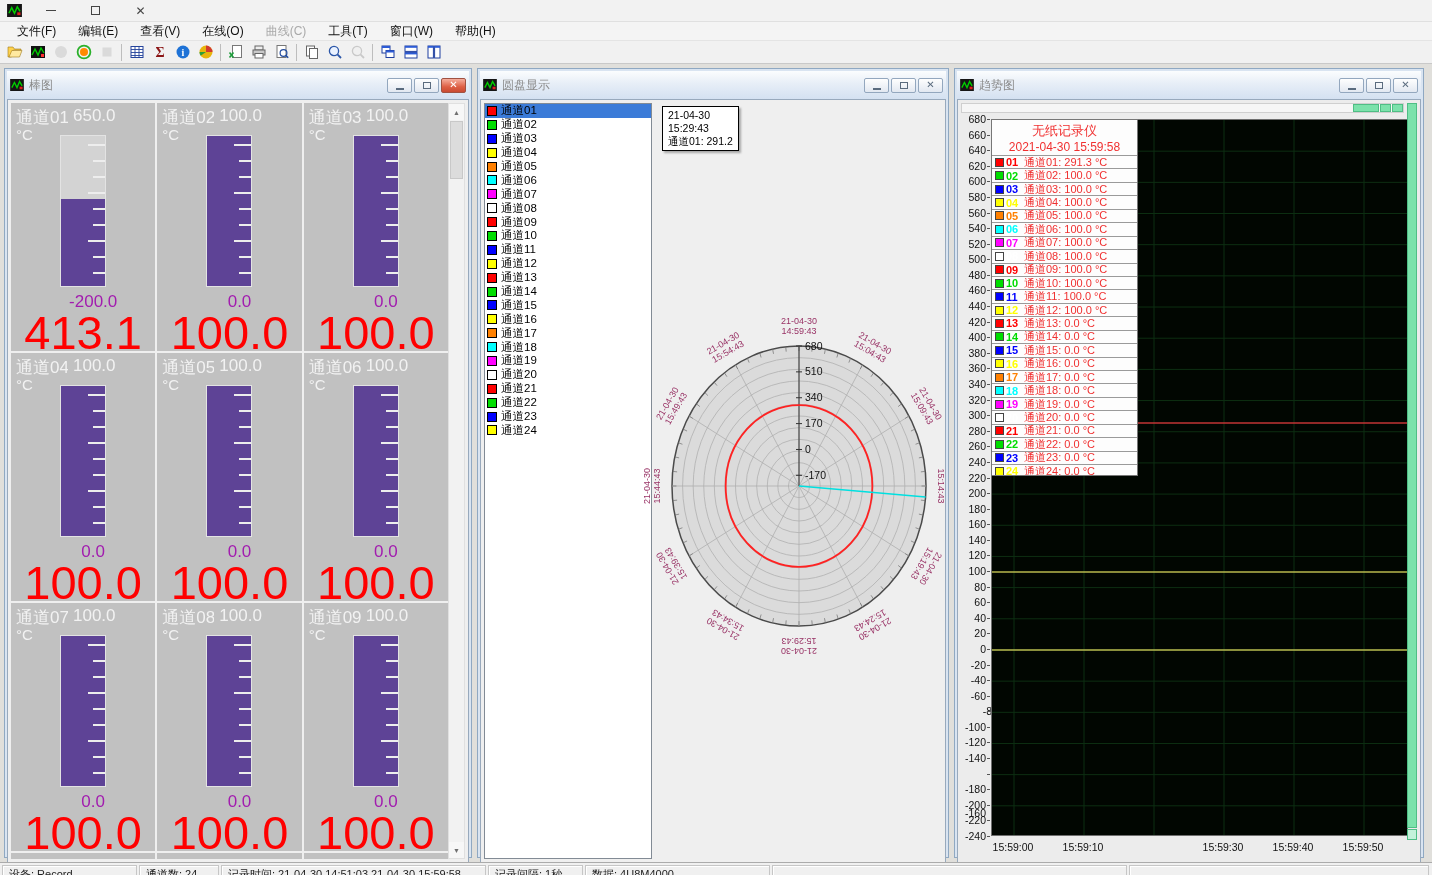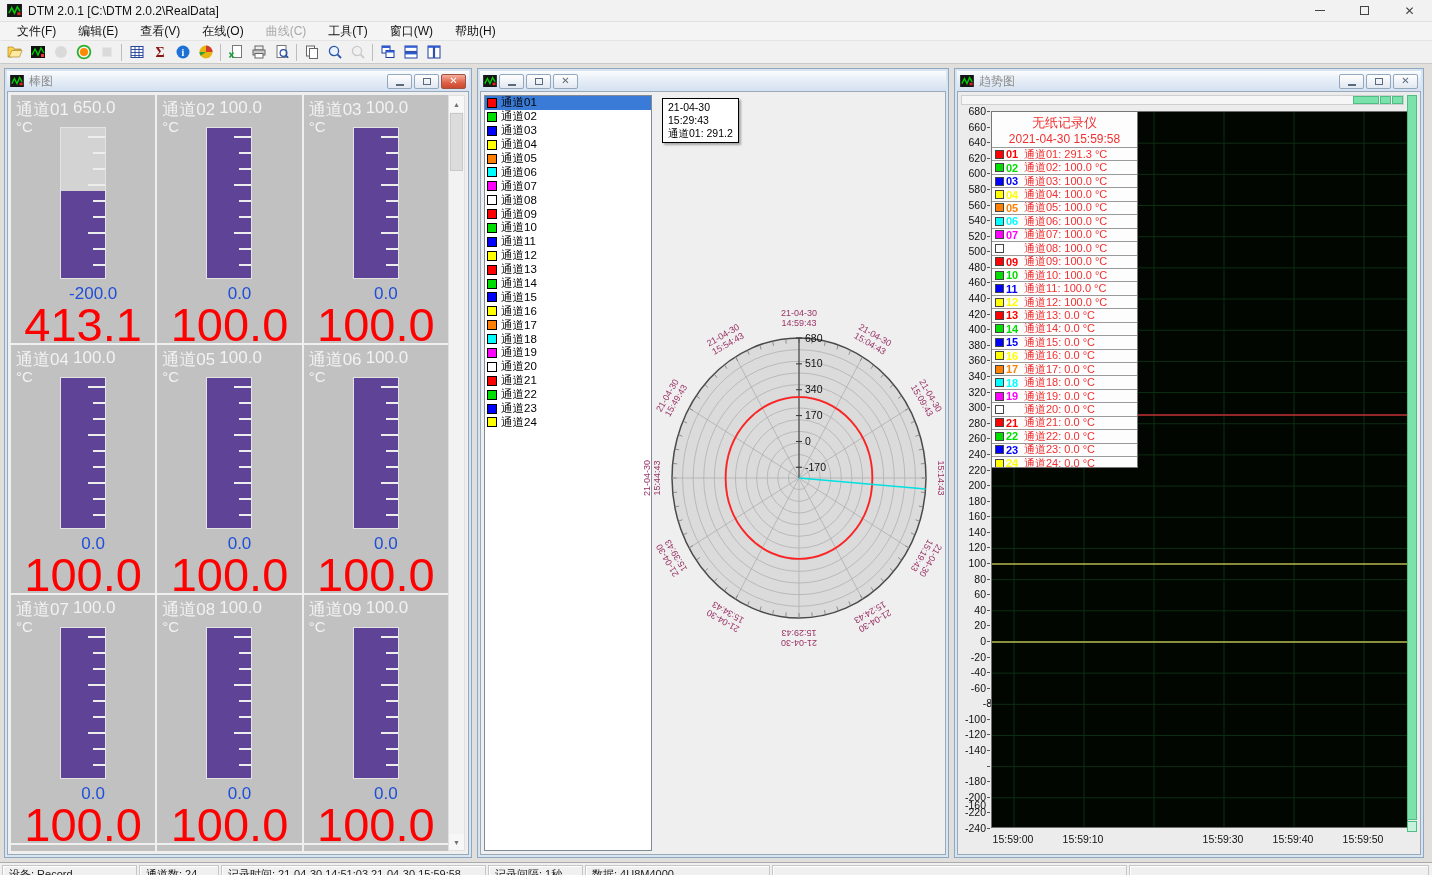--- a/index.html
+++ b/index.html
@@ -21,21 +21,21 @@
 
   .toolbar{height:23px;background:#F1F1F1;display:flex;align-items:center;padding-left:3px;border-bottom:1px solid #C9C9C9;}
   .tb-btn{width:23px;height:21px;display:flex;align-items:center;justify-content:center;border:1px solid transparent;}
   .tb-btn svg{width:16px;height:16px;}
   .tb-btn.disabled{opacity:.45;filter:grayscale(1);}
   .tb-sep{width:1px;height:17px;background:#BDBDBD;margin:0 3px;}
 
   
   .mdi{position:absolute;left:0;top:64px;right:0;bottom:0;background:#E0DFDB;}
   .cwin{position:absolute;border:1px solid #8FA8C2;background:#D9E4F1;padding:2px;}
-  .cw-title{height:20px;display:flex;align-items:center;padding:0 3px;background:linear-gradient(#FBFDFE,#E7EEF7 45%,#D4E1F1);}
+  .cw-title{height:28px;display:flex;align-items:center;padding:0 3px;background:linear-gradient(#FBFDFE,#E7EEF7 45%,#D4E1F1);}
   .cw-ico{width:14px;height:12px;flex:none;}
   .cw-text{font-size:12px;color:#8B8B8B;margin-left:5px;flex:1;}
   .cwb{width:25px;height:15px;border:1px solid #93A7BE;border-radius:2px;background:linear-gradient(#FEFEFE,#E2E8F1);margin-left:2px;display:flex;align-items:center;justify-content:center;color:#5A6B7E;}
   .cwb .g-min{width:8px;height:2px;background:#5A6B7E;margin-top:7px;}
   .cwb .g-max{width:8px;height:7px;border:1px solid #5A6B7E;}
   .cwb .g-close{font-size:10px;line-height:1;}
   .cwb.red{background:linear-gradient(#F5AE9D,#DE5F45 60%,#C94A31);border-color:#A05242;color:#fff;}
   .cwb.red .g-close{color:#fff;}
   .cw-body{position:relative;background:#F0F0F0;border:1px solid #98A9BC;overflow:hidden;}
 
@@ -44,21 +44,21 @@
   .bar-grid{position:absolute;left:3px;top:3px;right:20px;bottom:3px;display:grid;grid-template-columns:1fr 1fr 1fr;grid-auto-rows:248px;gap:2px;overflow:hidden;background:#EFEFEF;}
   .bar-cell{position:relative;background:#C1C1C1;overflow:hidden;}
   .bc-head{position:absolute;top:3px;left:5px;right:2px;display:flex;font-size:17px;color:#F2F2F2;white-space:nowrap;overflow:hidden;}
   .bc-name{max-width:52px;overflow:hidden;flex:none;}
   .bc-max{margin-left:5px;}
   .bc-unit{position:absolute;top:23px;left:5px;font-size:15px;color:#F2F2F2;}
   .bc-bar{position:absolute;left:50%;transform:translateX(-50%);top:32px;width:46px;height:152px;border:1px solid #E3E3E3;background:#D3D3D3;}
   .bc-fill{position:absolute;bottom:0;left:0;right:0;background:#5E4396;}
   .bc-ticks{position:absolute;top:8px;bottom:6px;right:0;width:12px;background:repeating-linear-gradient(to bottom,#EDEDED 0 2px,transparent 2px 16px);}
   .bc-ticks2{position:absolute;top:8px;bottom:6px;right:0;width:17px;background:repeating-linear-gradient(to bottom,#EDEDED 0 2px,transparent 2px 48px);}
-  .bc-min{position:absolute;top:189px;left:0;right:0;text-align:center;font-size:17px;color:#1d4ed8;padding-left:20px;}
+  .bc-min{position:absolute;top:189px;left:0;right:0;text-align:center;font-size:17px;color:#a21caf;padding-left:20px;}
   .bc-value{position:absolute;top:202px;left:0;right:0;text-align:center;font-size:47px;color:#FF0000;}
   .vscroll{position:absolute;top:3px;right:3px;bottom:3px;width:17px;background:#F2F2F2;border:1px solid #E0E0E0;}
   .vs-arr{position:absolute;left:0;right:0;height:16px;display:flex;align-items:center;justify-content:center;font-size:7px;color:#707070;background:#F7F7F7;}
   .vs-thumb{position:absolute;left:1px;right:1px;top:17px;height:58px;background:#DCDCDC;border:1px solid #C8C8C8;}
 
   
   #disc-body{background:#EFEFEF;}
   .ch-list{position:absolute;left:3px;top:3px;bottom:3px;width:168px;background:#FFFFFF;border:1px solid #828B95;overflow:hidden;}
   .ch-item{height:13.9px;display:flex;align-items:center;padding-left:2px;font-size:11.5px;color:#000;white-space:nowrap;}
   .ch-item.selected{background:#3B7BD8;}
@@ -91,21 +91,20 @@
 </style>
 </head>
 <body>
 
 <div class="titlebar">
   <span class="app-ico"><svg viewBox="0 0 16 14" width="100%" height="100%">
         <rect width="16" height="14" fill="#151515"></rect>
         <polyline points="2,10 5,4 8,10 11,3 14,8" fill="none" stroke="#00D000" stroke-width="1.6"></polyline>
         <rect x="11" y="9" width="3.5" height="3" fill="#E02020"></rect>
       </svg></span>
-  <span class="t-text">DTM 2.0.1 [C:\DTM 2.0.2\RealData]</span>
   <div class="wbtn">
       <span class="g-min"></span>
     </div>
   <div class="wbtn">
       <span class="g-max"></span>
     </div>
   <div class="wbtn">
       <span class="g-close">✕</span>
     </div>
 </div>
@@ -417,20 +416,21 @@
     </div>
   </div>
 
   <div class="cwin" style="left:477px;top:4px;width:472px;height:790px;">
     <div class="cw-title">
       <span class="cw-ico"><svg viewBox="0 0 16 14" width="100%" height="100%">
             <rect width="16" height="14" fill="#151515"></rect>
             <polyline points="2,10 5,4 8,10 11,3 14,8" fill="none" stroke="#00D000" stroke-width="1.6"></polyline>
             <rect x="11" y="9" width="3.5" height="3" fill="#E02020"></rect>
           </svg></span>
+      <span class="cw-text">圆盘显示</span>
       <div class="cwb">
           <span class="g-min"></span>
         </div>
       <div class="cwb">
           <span class="g-max"></span>
         </div>
       <div class="cwb">
           <span class="g-close">✕</span>
         </div>
     </div>

